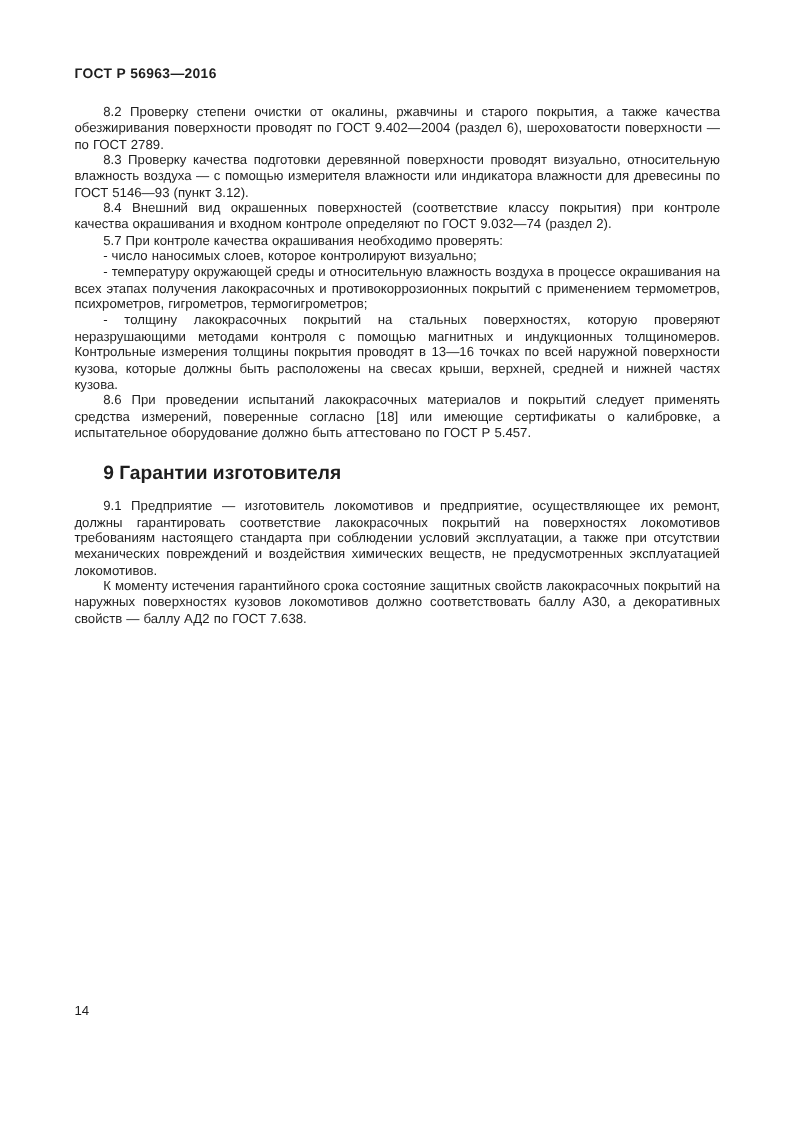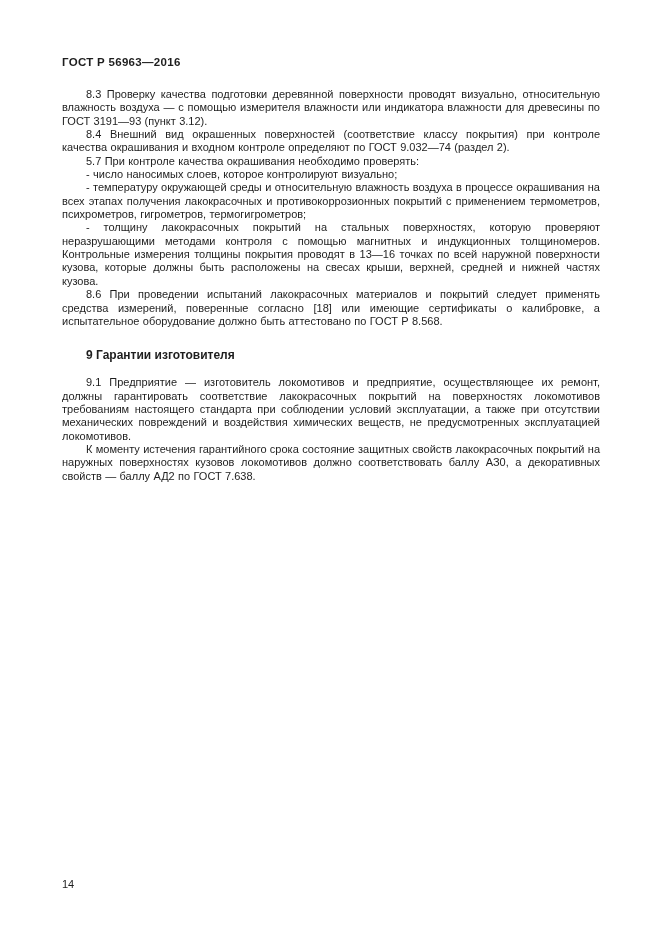--- a/index.html
+++ b/index.html
@@ -42,57 +42,57 @@
     line-height: 13.35px;
     text-align: justify;
   }
   .content p {
     margin: 0;
     text-indent: 24px;
     word-spacing: 0.3px;
   }
   .section-heading {
     font-weight: bold;
-    font-size: 12px;
+    font-size: 16px;
     text-align: left;
     text-indent: 24px;
     margin: 20px 0 14px 0;
     line-height: 14px;
   }
   .page-number {
     position: absolute;
     left: 62px;
     top: 837px;
     font-size: 11px;
-    margin-top: 41px;
   }
 </style>
 </head>
 <body>
 
 <div class="page">
 
   <div class="doc-header">ГОСТ Р 56963—2016</div>
 
   <div class="content">
 
+    <p>8.2 Проверку степени очистки от окалины, ржавчины и старого покрытия, а также качества обезжиривания поверхности проводят по ГОСТ 9.402—2004 (раздел 6), шероховатости поверхности — по ГОСТ 2789.</p>
 
-    <p>8.3 Проверку качества подготовки деревянной поверхности проводят визуально, относительную влажность воздуха — с помощью измерителя влажности или индикатора влажности для древесины по ГОСТ 3191—93 (пункт 3.12).</p>
+    <p>8.3 Проверку качества подготовки деревянной поверхности проводят визуально, относительную влажность воздуха — с помощью измерителя влажности или индикатора влажности для древесины по ГОСТ 5146—93 (пункт 3.12).</p>
 
     <p>8.4 Внешний вид окрашенных поверхностей (соответствие классу покрытия) при контроле качества окрашивания и входном контроле определяют по ГОСТ 9.032—74 (раздел 2).</p>
 
     <p>5.7 При контроле качества окрашивания необходимо проверять:</p>
 
     <p>- число наносимых слоев, которое контролируют визуально;</p>
 
     <p>- температуру окружающей среды и относительную влажность воздуха в процессе окрашивания на всех этапах получения лакокрасочных и противокоррозионных покрытий с применением термометров, психрометров, гигрометров, термогигрометров;</p>
 
     <p>- толщину лакокрасочных покрытий на стальных поверхностях, которую проверяют неразрушающими методами контроля с помощью магнитных и индукционных толщиномеров. Контрольные измерения толщины покрытия проводят в 13—16 точках по всей наружной поверхности кузова, которые должны быть расположены на свесах крыши, верхней, средней и нижней частях кузова.</p>
 
-    <p>8.6 При проведении испытаний лакокрасочных материалов и покрытий следует применять средства измерений, поверенные согласно [18] или имеющие сертификаты о калибровке, а испытательное оборудование должно быть аттестовано по ГОСТ Р 8.568.</p>
+    <p>8.6 При проведении испытаний лакокрасочных материалов и покрытий следует применять средства измерений, поверенные согласно [18] или имеющие сертификаты о калибровке, а испытательное оборудование должно быть аттестовано по ГОСТ Р 5.457.</p>
 
     <h2 class="section-heading">9 Гарантии изготовителя</h2>
 
     <p>9.1 Предприятие — изготовитель локомотивов и предприятие, осуществляющее их ремонт, должны гарантировать соответствие лакокрасочных покрытий на поверхностях локомотивов требованиям настоящего стандарта при соблюдении условий эксплуатации, а также при отсутствии механических повреждений и воздействия химических веществ, не предусмотренных эксплуатацией локомотивов.</p>
 
 
     <p>К моменту истечения гарантийного срока состояние защитных свойств лакокрасочных покрытий на наружных поверхностях кузовов локомотивов должно соответствовать баллу АЗ0, а декоративных свойств — баллу АД2 по ГОСТ 7.638.</p>
 
   </div>
 

